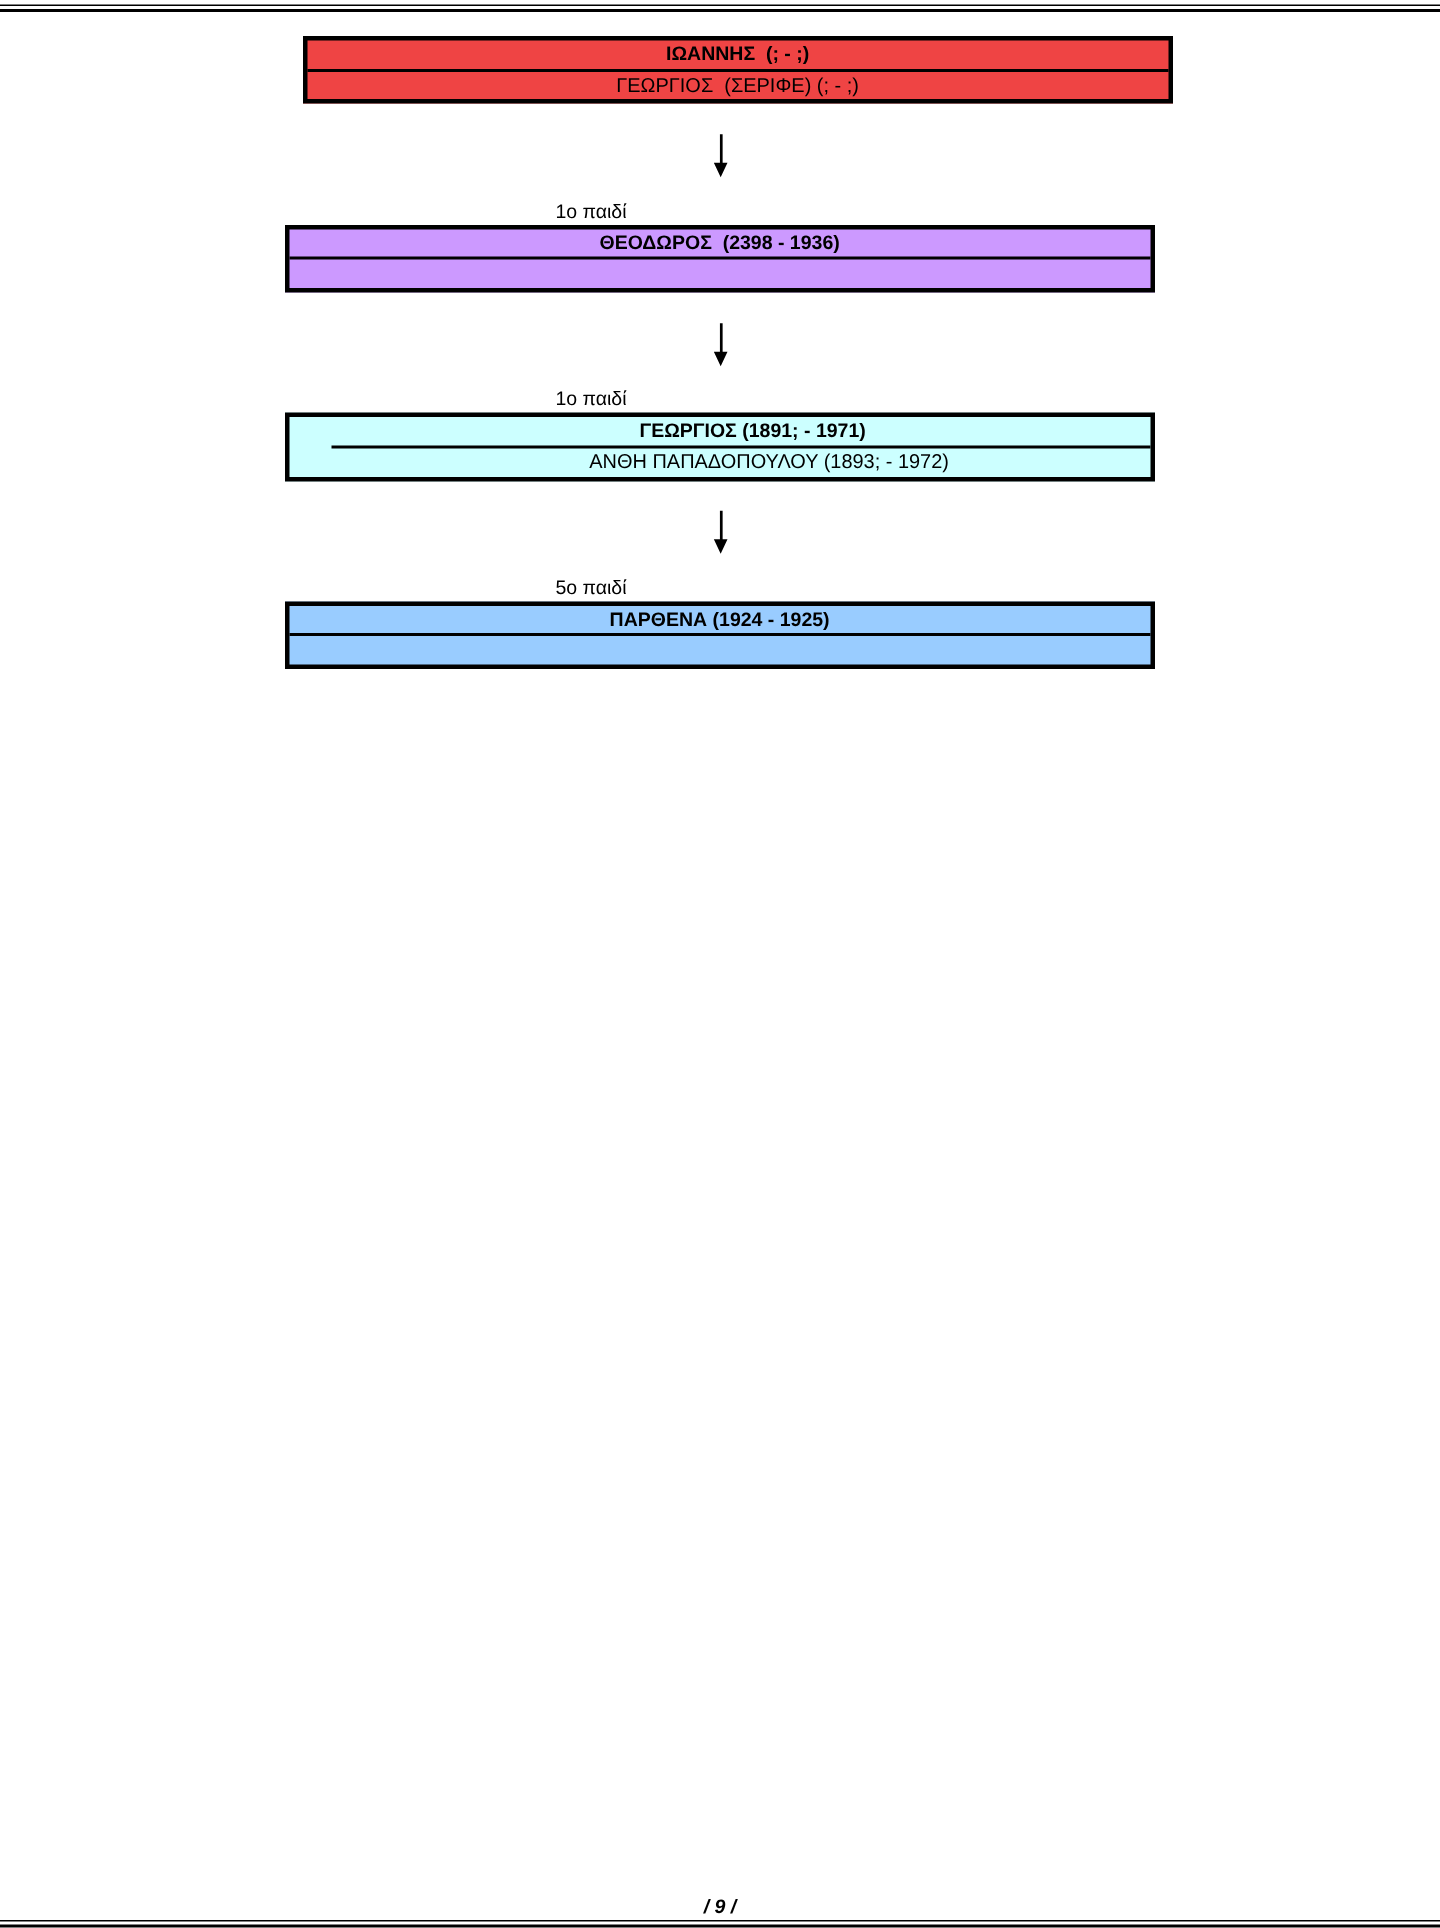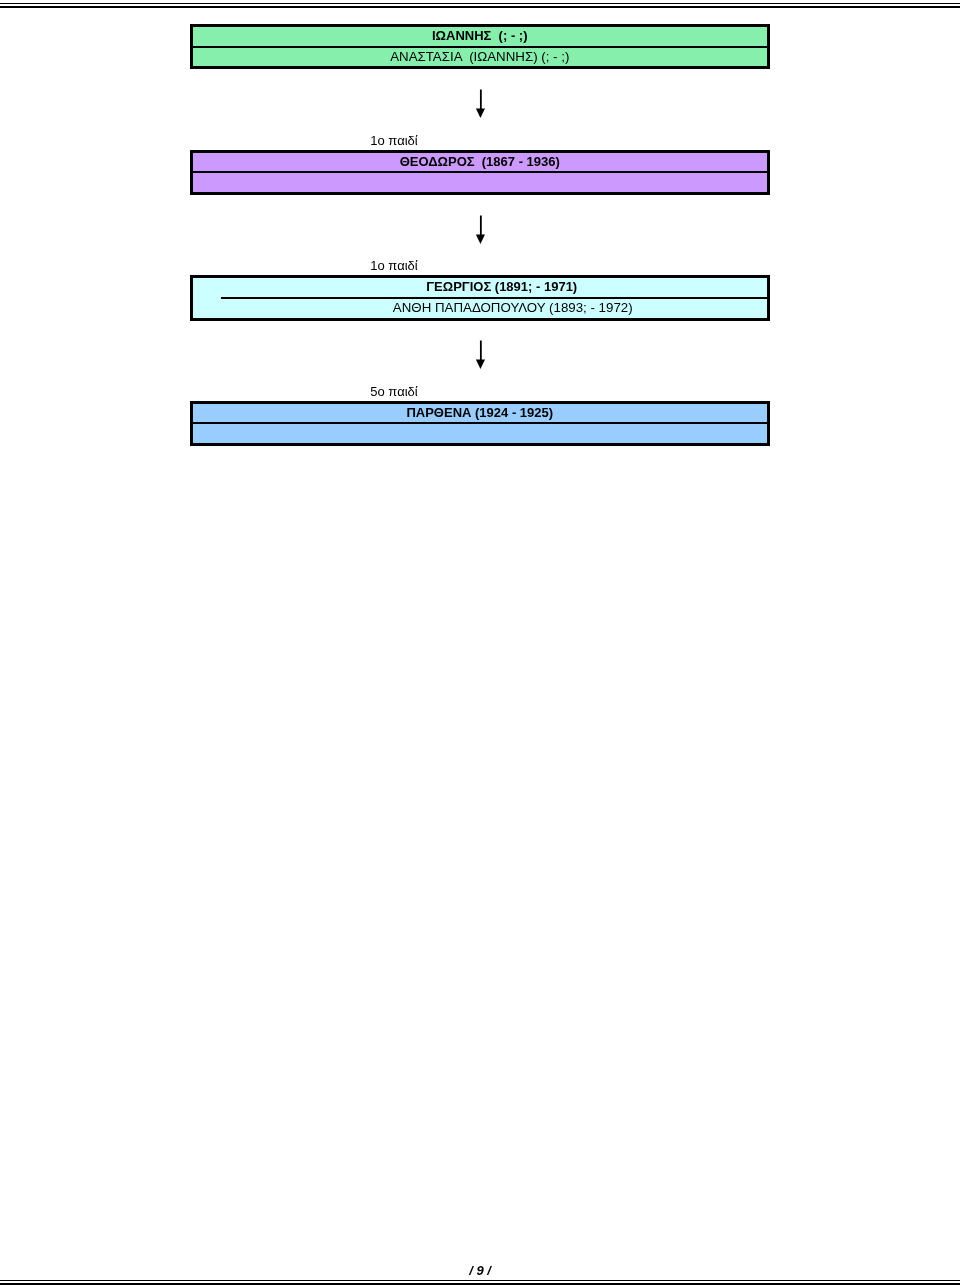--- a/index.html
+++ b/index.html
@@ -55,35 +55,35 @@
   .arrow { position:absolute; left:0; width:960px; height:30px; }
 </style>
 </head>
 <body>
 
 <div class="page">
 
   <div class="rule hdr-rule-1"></div>
   <div class="rule hdr-rule-2"></div>
 
-  <div class="fbox" style="top: 24.3px; background-color: #86efac;">
+  <div class="fbox" style="top: 24.3px; background-color: #ef4444; margin-left: 12px;">
     <div class="frow top">ΙΩΑΝΝΗΣ  (; - ;)</div>
-    <div class="frow bot">ΑΝΑΣΤΑΣΙΑ  (ΙΩΑΝΝΗΣ) (; - ;)</div>
+    <div class="frow bot">ΓΕΩΡΓΙΟΣ  (ΣΕΡΙΦΕ) (; - ;)</div>
   </div>
 
   <div class="arrow" style="top:89px;">
     <svg width="960" height="30" viewBox="0 0 960 30" xmlns="http://www.w3.org/2000/svg">
         <path d="M479.95 0.5 L481.75 0.5 L481.75 19.5 L485.0 19.5 L480.45 29.1 L475.9 19.5 L479.95 19.5 Z" fill="#000000"></path>
       </svg>
   </div>
 
   <div class="childlabel" style="top:133px;">1ο παιδί</div>
 
   <div class="fbox" style="top: 149.8px; background-color: rgb(204, 153, 255);">
-    <div class="frow top">ΘΕΟΔΩΡΟΣ  (1867 - 1936)</div>
+    <div class="frow top">ΘΕΟΔΩΡΟΣ  (2398 - 1936)</div>
   </div>
 
   <div class="arrow" style="top:214.6px;">
     <svg width="960" height="30" viewBox="0 0 960 30" xmlns="http://www.w3.org/2000/svg">
         <path d="M479.95 0.5 L481.75 0.5 L481.75 19.5 L485.0 19.5 L480.45 29.1 L475.9 19.5 L479.95 19.5 Z" fill="#000000"></path>
       </svg>
   </div>
 
   <div class="childlabel" style="top:258px;">1ο παιδί</div>
 

